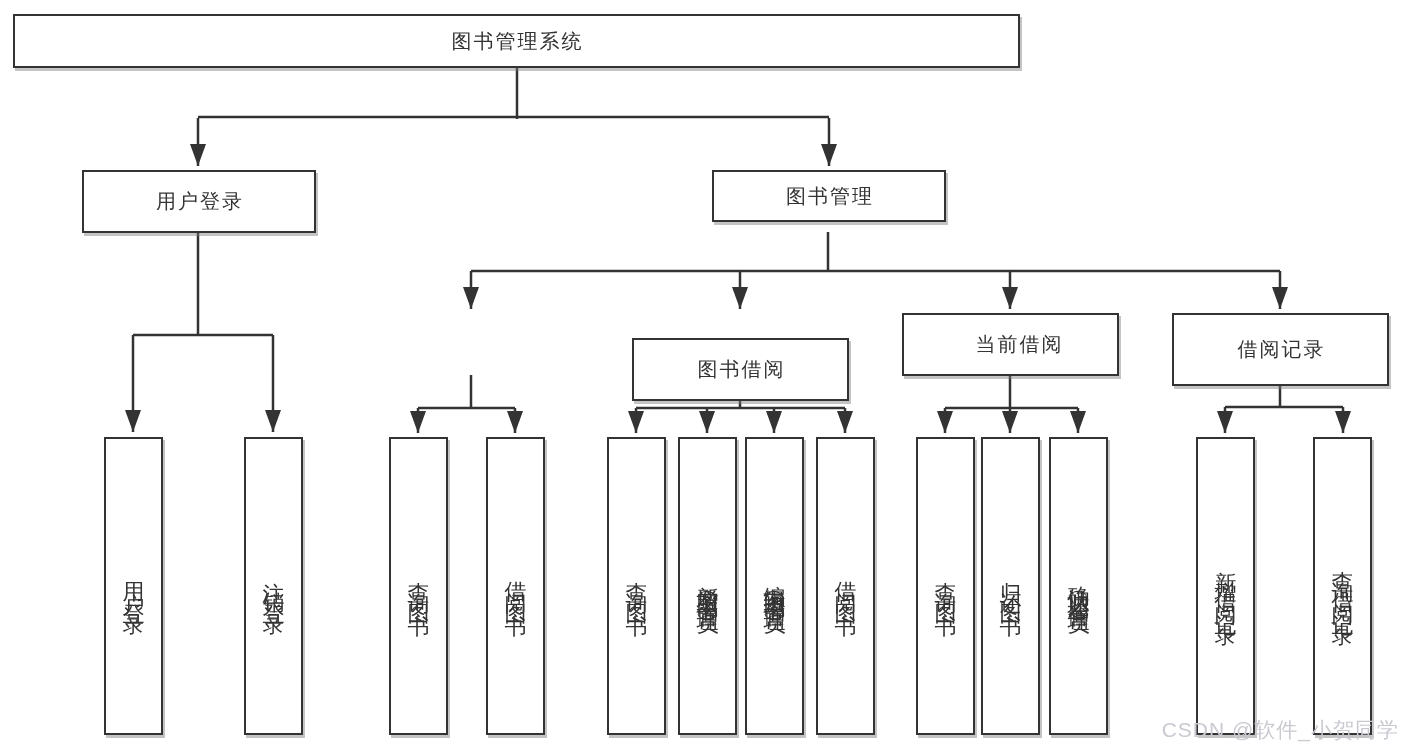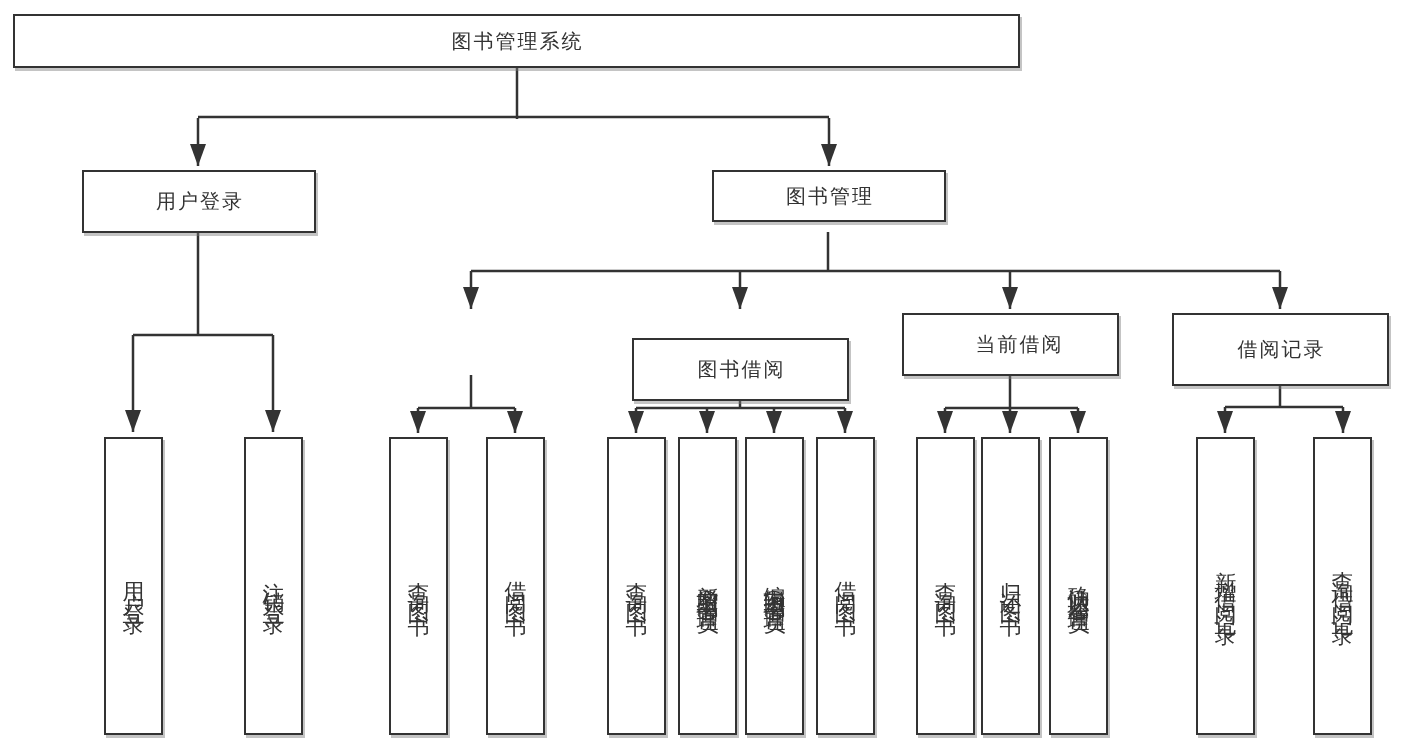--- a/index.html
+++ b/index.html
@@ -161,14 +161,15 @@
     <span>确认归还（管理员）</span>
   </div>
 
   <div class="node leaf" style="left:1196px; top:437px; width:59px; height:298px;">
     <span>新增借阅记录</span>
   </div>
   <div class="node leaf" style="left:1313px; top:437px; width:59px; height:298px;">
     <span>查询借阅记录</span>
   </div>
 
+  <div class="watermark">CSDN @软件_小贺同学</div>
 
 </div>
 
 </body></html>

